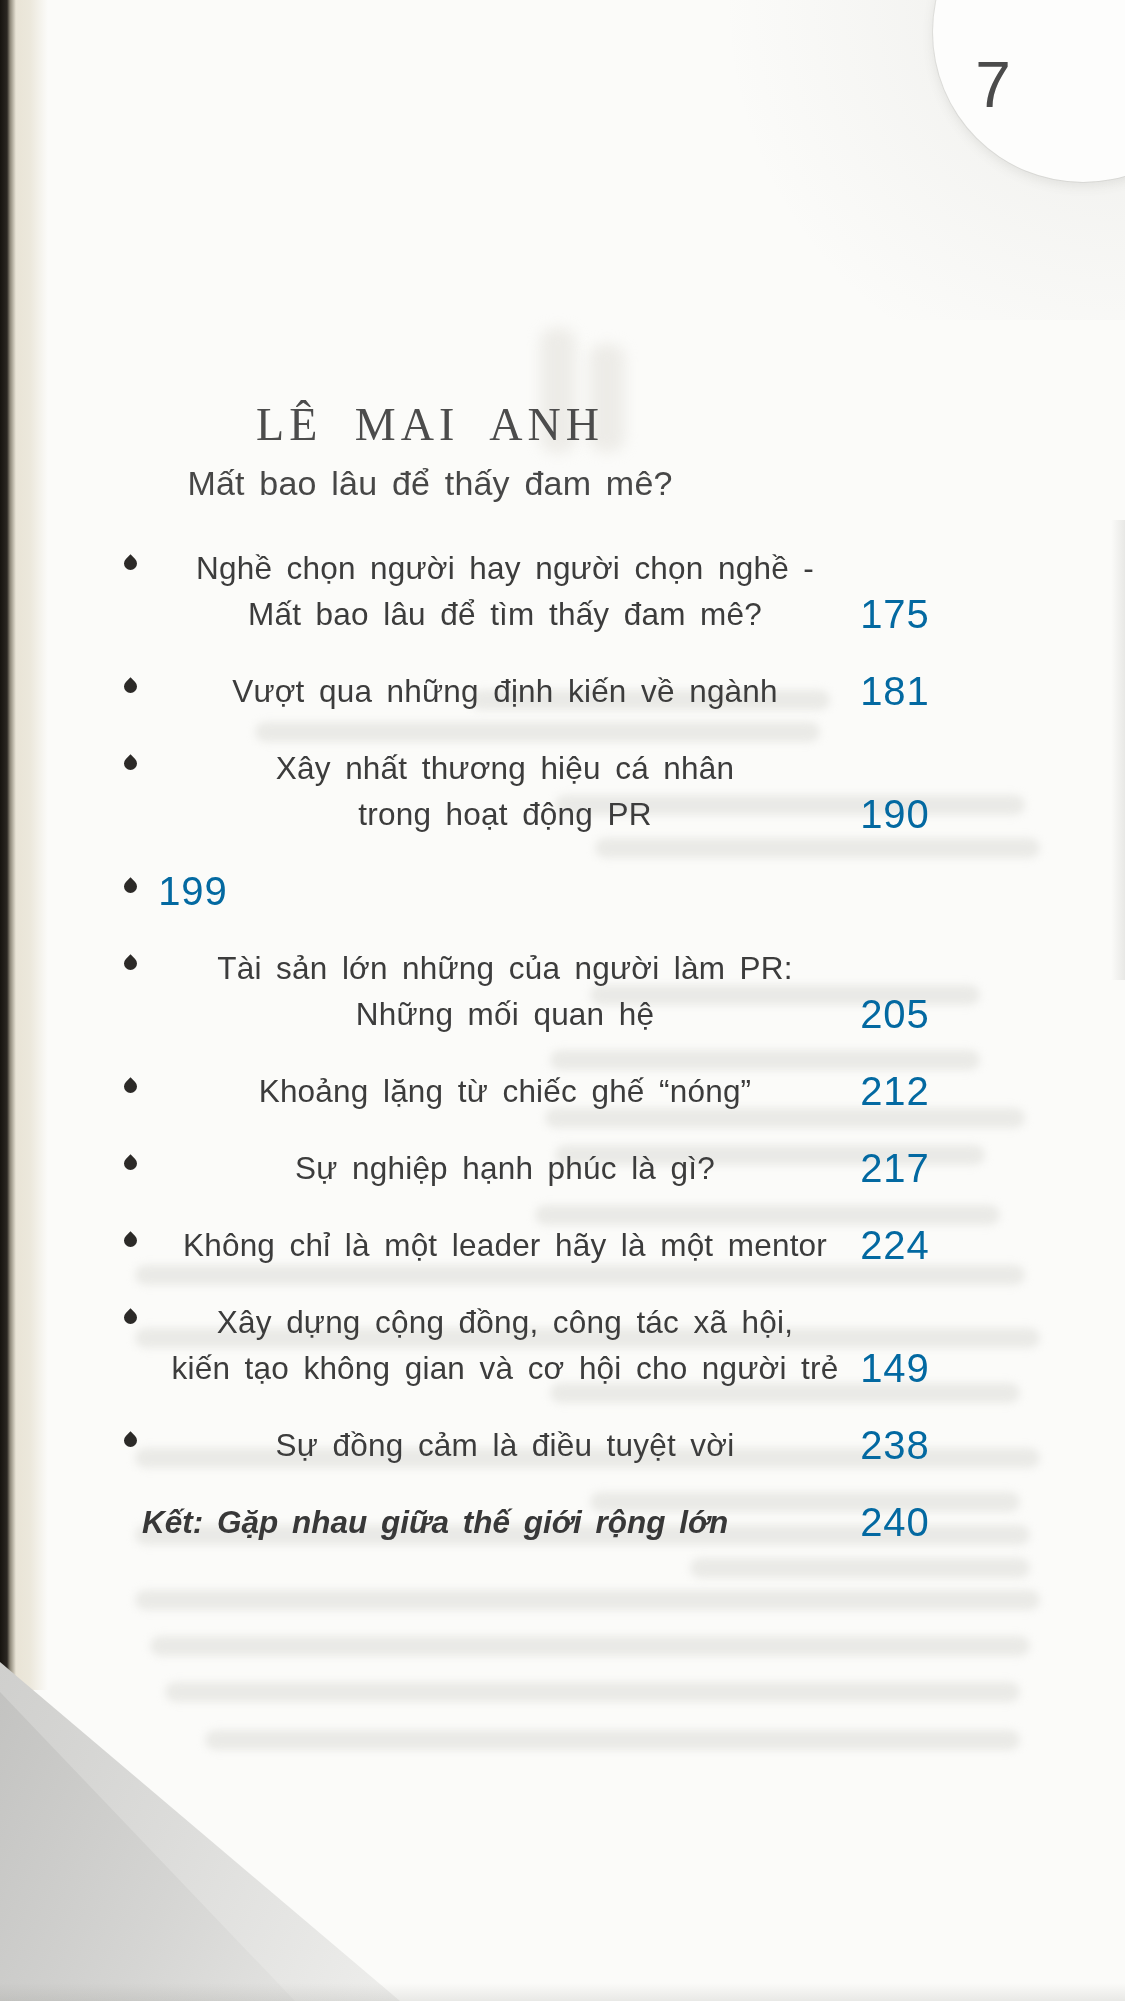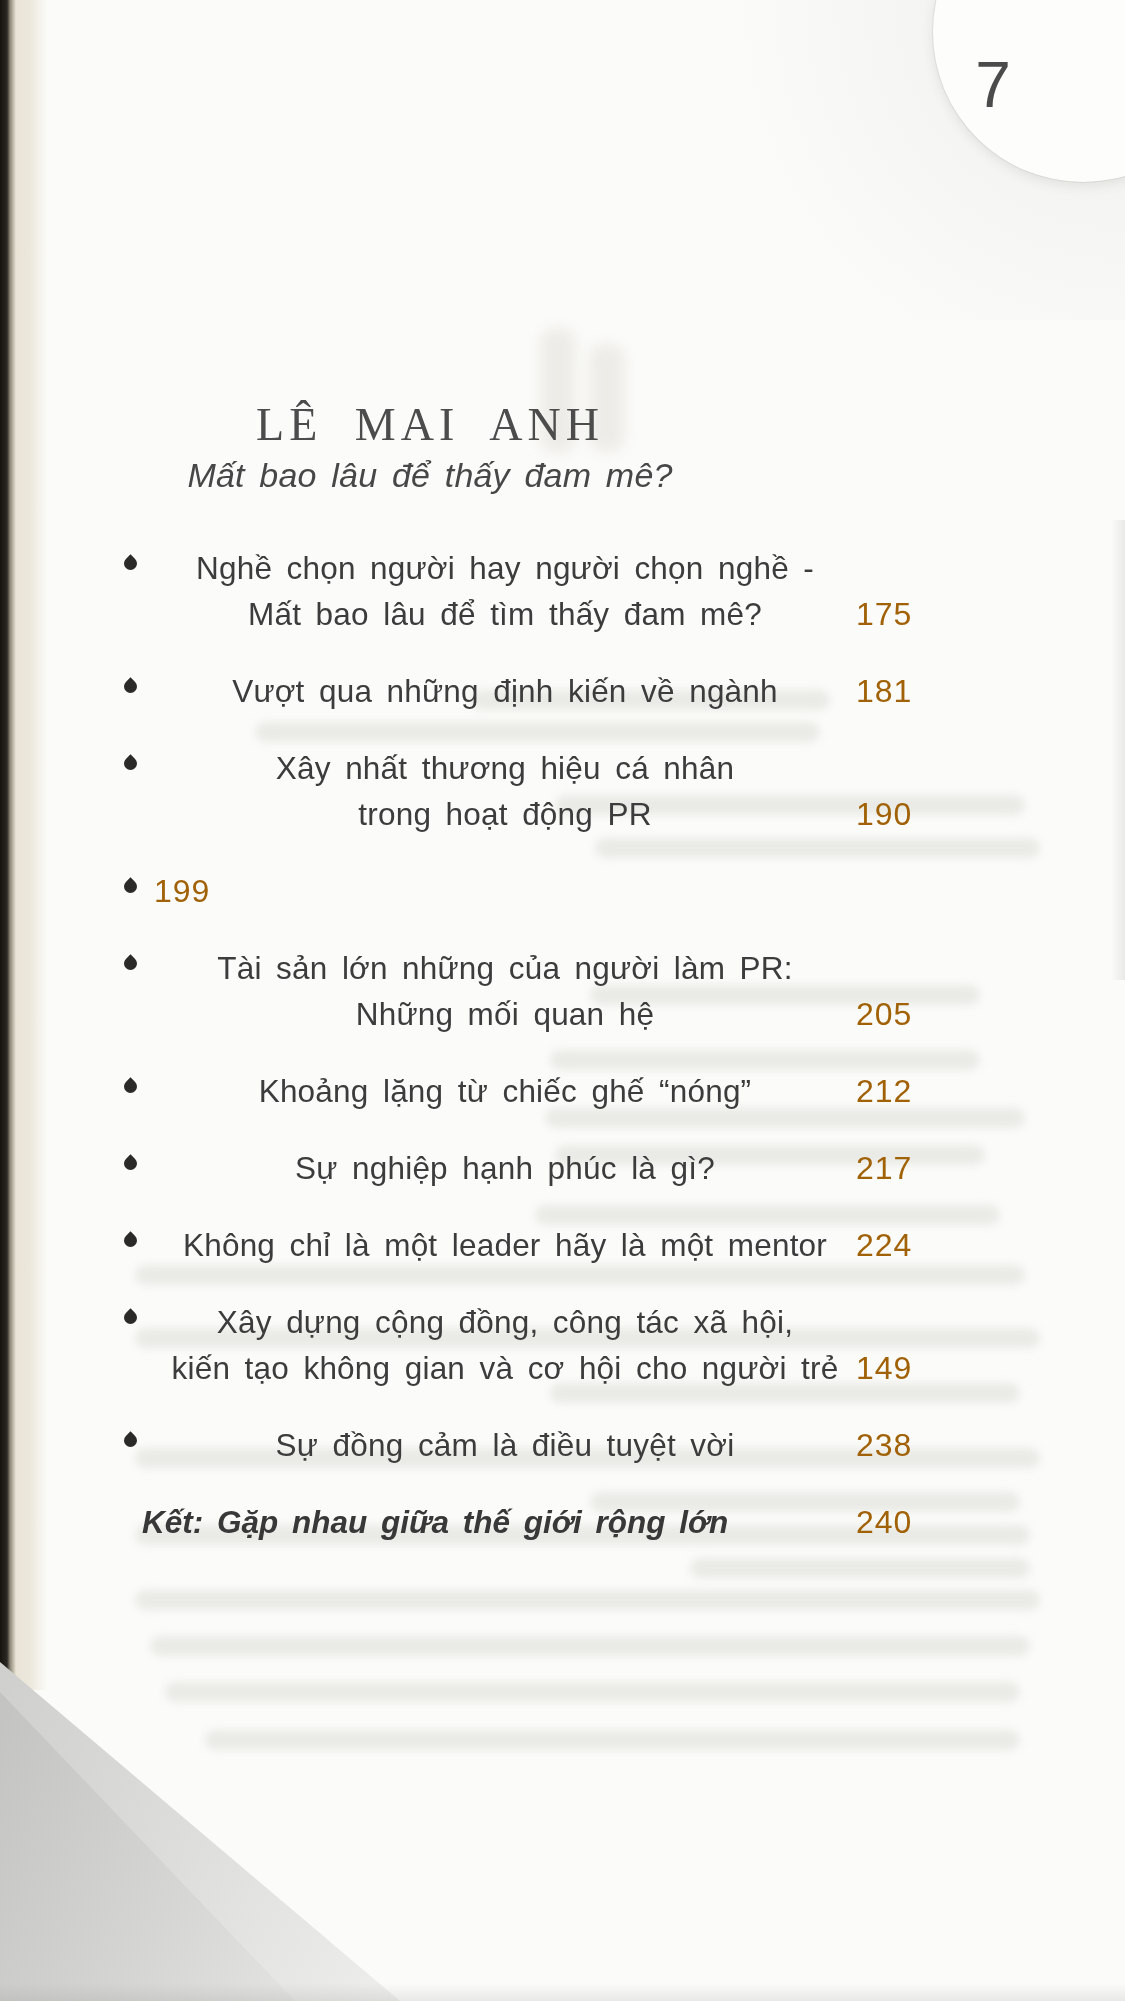--- a/index.html
+++ b/index.html
@@ -37,33 +37,33 @@
      opacity:.5;filter:blur(4px);z-index:1;}
   .gv{position:absolute;width:36px;border-radius:14px;background:#e2e0da;
      opacity:.55;filter:blur(7px);z-index:1;}
 
   
   .page-number{position:absolute;left:948px;top:48px;width:90px;z-index:5;
     text-align:center;font-size:64px;font-weight:400;color:#4b4b4b;}
   .title-block{position:absolute;left:122px;top:398px;width:616px;z-index:5;text-align:center;}
   .author{font-family:"Liberation Serif",serif;font-weight:400;font-size:46px;
     letter-spacing:5px;word-spacing:16px;color:#4c4c4c;margin:0;}
-  .subtitle{font-style:italic;font-size:34px;color:#474747;margin-top:5px;
+  .subtitle{font-size:34px;color:#474747;margin-top:13px;
     word-spacing:5px;letter-spacing:.2px;}
 
   .toc{position:absolute;left:122px;top:545px;width:812px;z-index:5;}
   .entry{display:flex;margin-bottom:31px;}
   .bullet-col{width:32px;flex:0 0 32px;padding-top:12px;}
   .drop{width:13px;height:13px;background:#2c2a28;border-radius:0 50% 50% 50%;
     transform:rotate(45deg);margin-left:2px;}
   .lines{flex:1 1 0;min-width:0;font-size:31.5px;line-height:46px;
     word-spacing:5.5px;letter-spacing:.2px;color:#3c3c3c;}
   .line{white-space:nowrap;text-align:center;}
-  .pageno{flex:0 0 78px;align-self:flex-end;text-align:left;font-size:32px;
-    line-height:46px;letter-spacing:1px;color:#a16207;}
+  .pageno{flex:0 0 78px;align-self:flex-end;text-align:center;font-size:40px;
+    line-height:46px;letter-spacing:1px;color:#0369a1;}
   .closing{display:flex;margin-top:14px;padding-left:20px;gap:48px;}
   .closing-label{flex:1 1 0;font-size:31.5px;line-height:46px;font-weight:bold;
     font-style:italic;word-spacing:5px;color:#383838;white-space:nowrap;}
 </style>
 </head>
 <body>
 
 <div class="page">
 
   <div class="tr-wash"></div>

